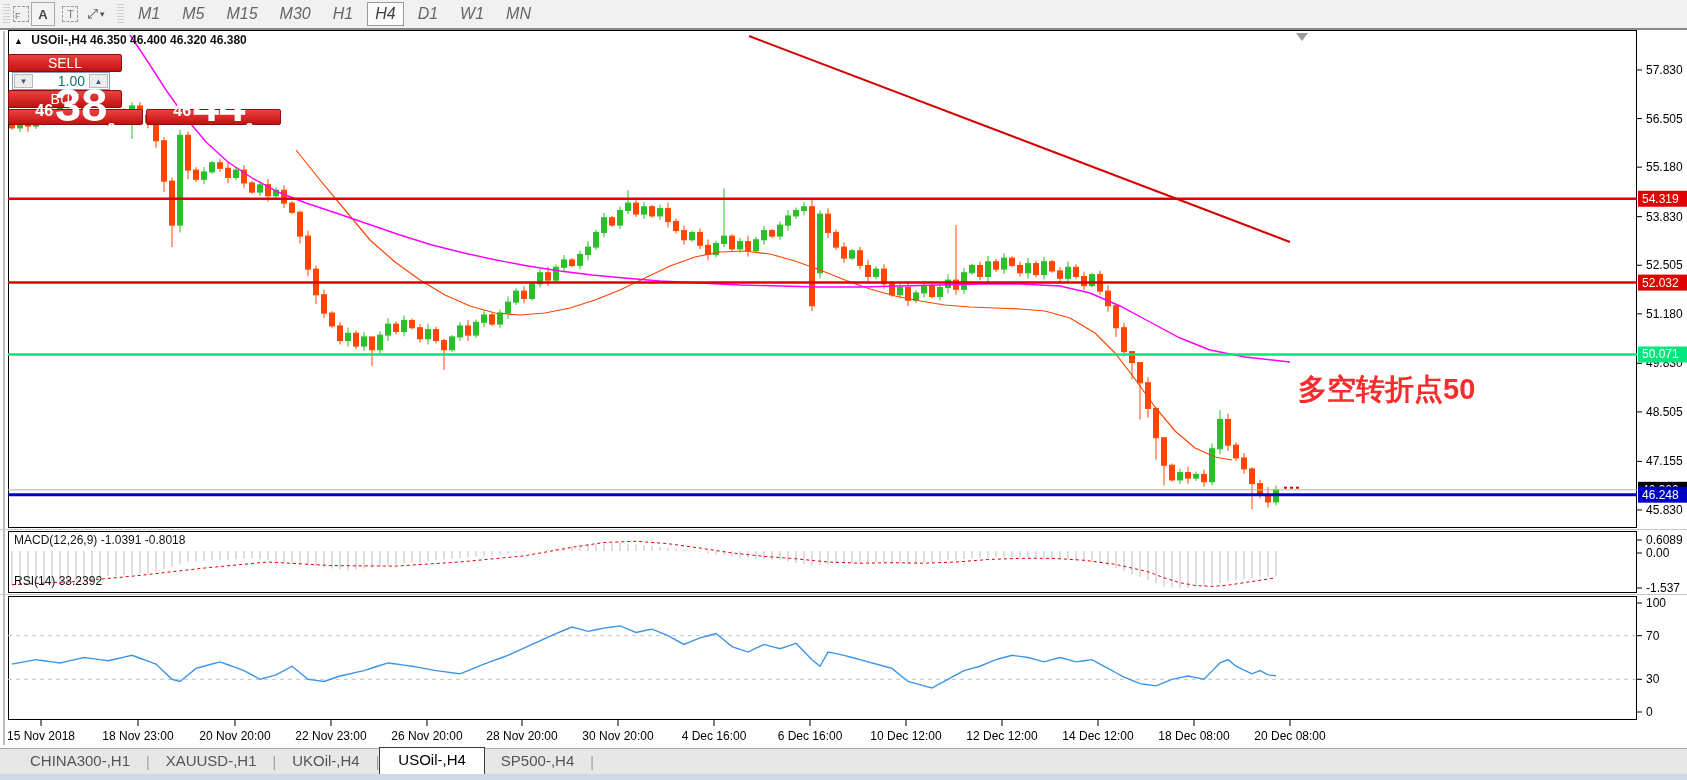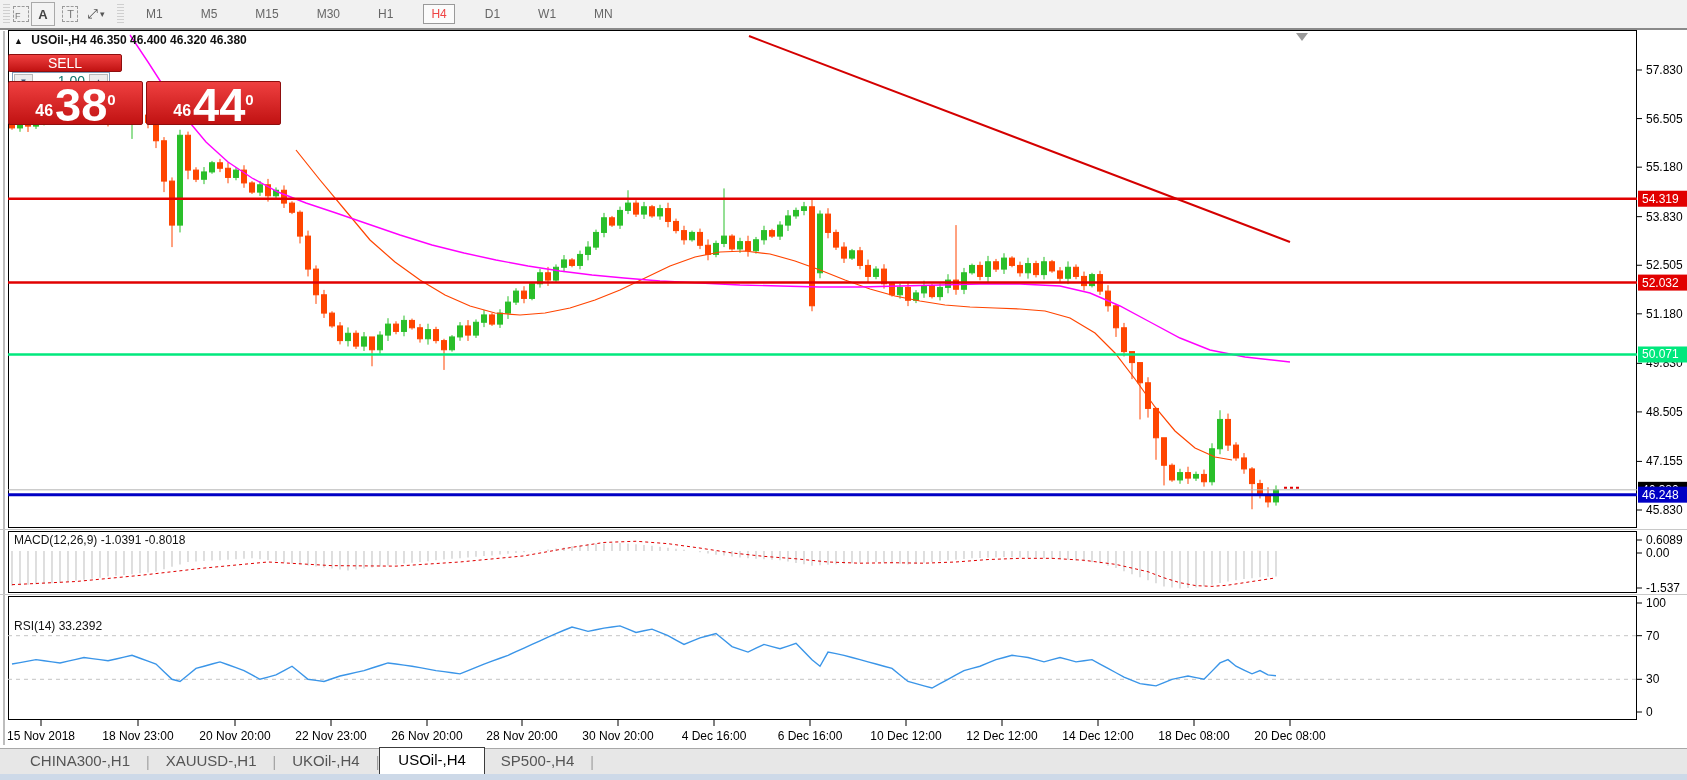--- a/index.html
+++ b/index.html
@@ -7,22 +7,22 @@
        font-family:"Liberation Sans","DejaVu Sans",sans-serif;-webkit-font-smoothing:antialiased;}
   
   #toolbar{position:absolute;left:0;top:0;width:1687px;height:28px;background:#f1f1f1;
            border-bottom:1px solid #b6b6b6;display:flex;align-items:center;}
   .grip{width:7px;height:20px;margin:0 3px;background:repeating-linear-gradient(180deg,#cfcfcf 0 1px,#f1f1f1 1px 3px);}
   .tbtn{height:22px;min-width:22px;display:flex;align-items:center;justify-content:center;
         margin:0 2px;color:#444;font-size:13px;}
   .tbtn.framed{border:1px solid #a9a9a9;background:#f3f3f3;}
   .icon-dotted{border:1px dashed #9a9a9a;width:16px;height:16px;position:relative;color:#777;
                font-size:9px;display:flex;align-items:flex-end;padding:0 0 0 1px;box-sizing:border-box;}
-  .tf{padding:3px 8px;font-size:12px;color:#666;margin:0 11px;}
-  .tf.active{background:#fbfbfb;border:1px solid #9a9a9a;color:#ef4444;padding:2px 7px;}
+  .tf{padding:3px 8px;font-size:16px;color:#666;margin:0 3px;font-style:italic;}
+  .tf.active{background:#fbfbfb;border:1px solid #9a9a9a;color:#404040;padding:2px 7px;}
   .caret-down{font-size:9px;color:#555;margin-left:2px;}
   
   #win-top-border{position:absolute;left:0;top:28px;width:1687px;height:2px;background:#8a8a8a;border-bottom:1px solid #ffffff;}
   #left-groove{position:absolute;left:3px;top:31px;width:2px;height:714px;background:#bdbdbd;border-right:1px solid #fff;}
   
   #chart-title{position:absolute;left:14px;top:33px;font-size:12px;font-weight:700;color:#111;z-index:5;}
   #chart-title .tri{font-size:9px;margin-right:5px;}
   
   #trade-panel{position:absolute;left:8px;top:54px;z-index:6;width:346px;}
   .tp-row1{display:flex;align-items:stretch;height:25px;flex-direction:column;}
@@ -30,33 +30,33 @@
            font-size:14px;display:flex;align-items:center;justify-content:center;border-radius:2px;}
   #sell-btn{width:112px;}
   #buy-btn{width:112px;}
   #vol-spinner{width:96px;margin:0 4px;background:#fff;border:1px solid #7f9db9;display:flex;align-items:stretch;}
   .spin-btn{width:17px;background:#ececec;border:1px solid #b9b9b9;display:flex;align-items:center;
             justify-content:center;font-size:8px;color:#3d5a80;margin:1px;}
   #vol-value{flex:1;display:flex;align-items:center;justify-content:flex-end;padding-right:3px;
              font-size:14px;color:#0f766e;}
   .tp-row2{display:flex;margin-top:2px;height:44px;}
   .big-quote{width:133px;border-radius:2px;display:flex;align-items:flex-end;justify-content:center;
-             padding-bottom:3px;color:#fff;}
+             padding-bottom:3px;color:#fff;margin-top:28px;}
   .big-quote .pre{font-size:16px;font-weight:700;margin-right:2px;line-height:20px;}
   .big-quote .main{font-size:47px;font-weight:700;line-height:33px;}
   .big-quote .sup{font-size:15px;font-weight:700;line-height:32px;vertical-align:top;align-self:flex-start;margin-top:2px;}
   #sell-quote{margin-right:3px;}
   
   #annotation{position:absolute;left:1298px;top:370px;font-size:29px;font-weight:600;color:#fb2b2b;z-index:4;white-space:nowrap;}
   #shift-marker{position:absolute;left:1296px;top:33px;width:0;height:0;z-index:4;
                 border-left:6px solid transparent;border-right:6px solid transparent;border-top:8px solid #9a9a9a;}
   
   .pane-label{position:absolute;left:14px;font-size:12px;color:#111;z-index:5;}
   #macd-label{top:533px;}
-  #rsi-label{top:619px;text-align:right;}
+  #rsi-label{top:574px;text-align:right;}
   
   #chart-svg{position:absolute;left:0;top:0;z-index:2;}
   
   #tabbar{position:absolute;left:0;top:748px;width:1687px;height:26px;background:#e7e7e7;
           border-top:1px solid #a8a8a8;display:flex;align-items:flex-end;padding-left:14px;box-sizing:border-box;}
   .tab{font-size:15px;color:#555;padding:3px 16px 5px 16px;}
   .tab.active{background:#ffffff;color:#000;border:1px solid #3c3c3c;border-bottom:none;
               padding:3px 18px 6px 18px;margin-bottom:0;}
   .tab-sep{color:#9f9f9f;font-size:14px;padding-bottom:4px;}
   #status-strip{position:absolute;left:0;top:774px;width:1687px;height:6px;background:#cdd9e8;}
@@ -116,20 +116,21 @@
         <span class="sup">0</span>
       </div>
       <div id="buy-quote" class="big-quote btn-red">
         <span class="pre">46</span>
         <span class="main">44</span>
         <span class="sup">0</span>
       </div>
     </div>
   </div>
 
+  <div id="annotation">多空转折点50</div>
   <div id="shift-marker"></div>
 
   <div id="macd-label" class="pane-label">
     <span>MACD(12,26,9)</span>
     <span>-1.0391</span>
     <span>-0.8018</span>
   </div>
   <div id="rsi-label" class="pane-label">
     <span>RSI(14)</span>
     <span>33.2392</span>

